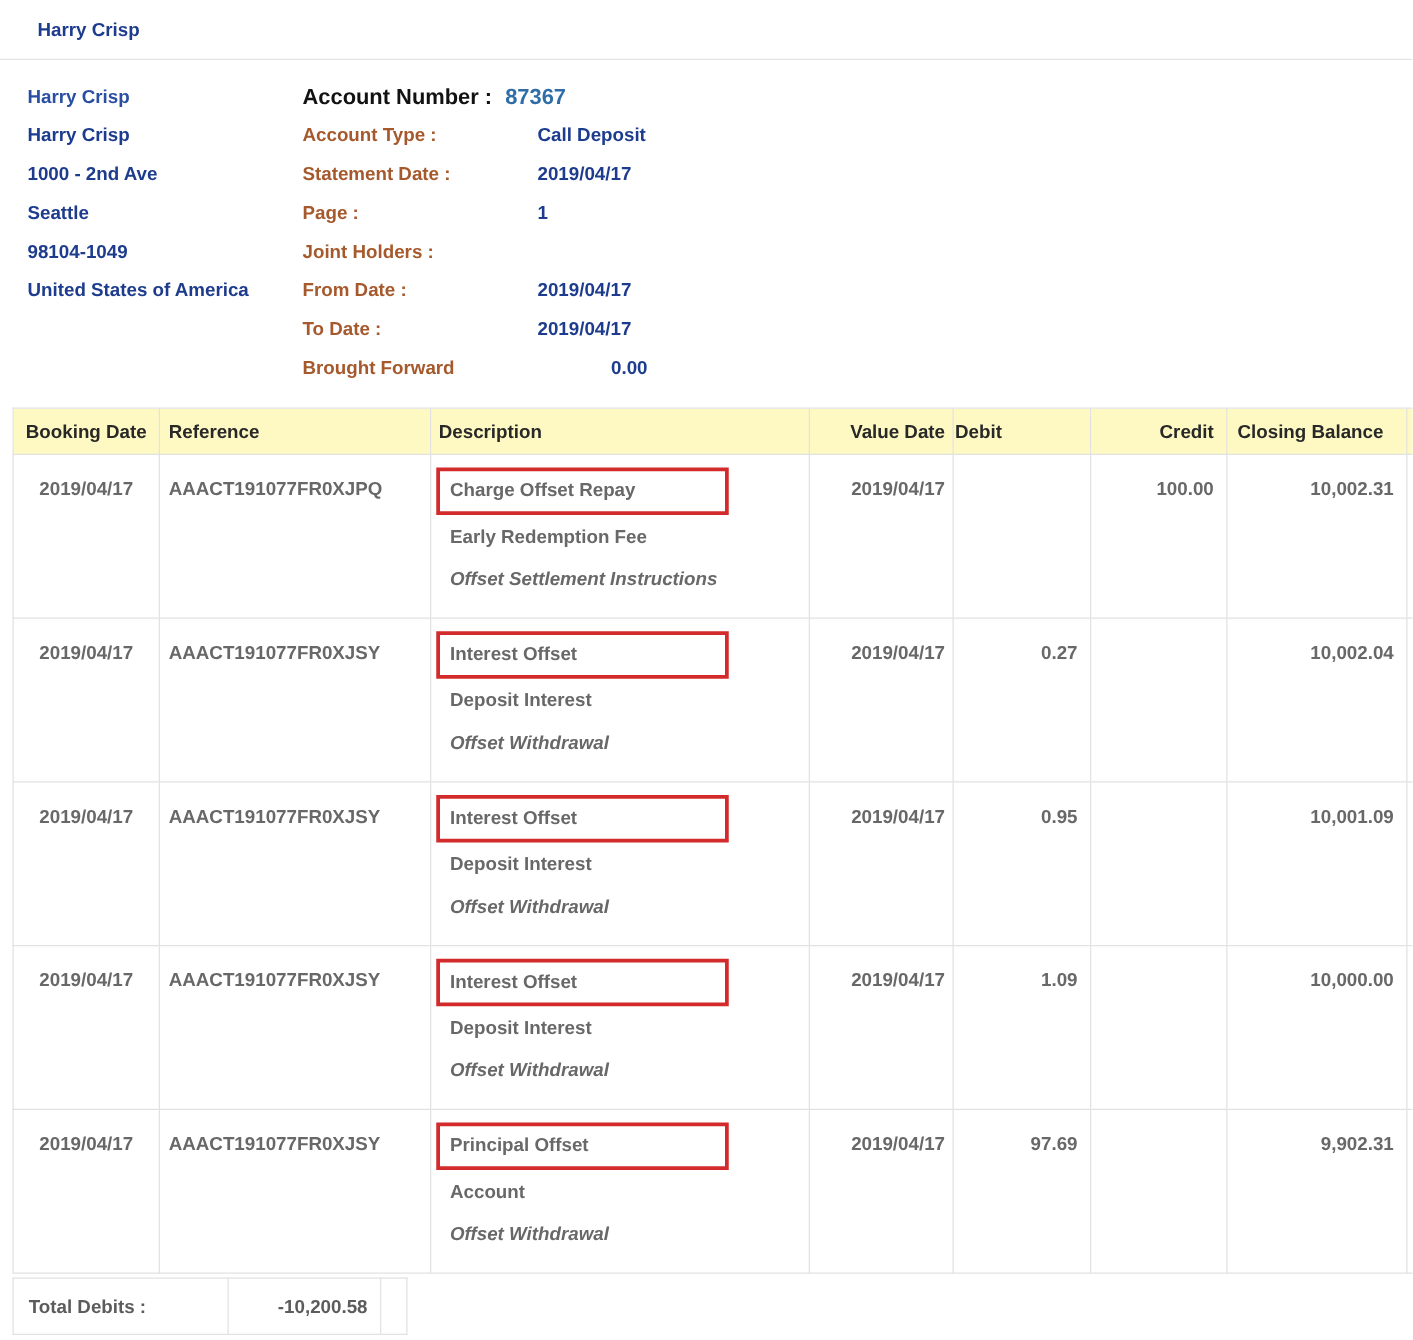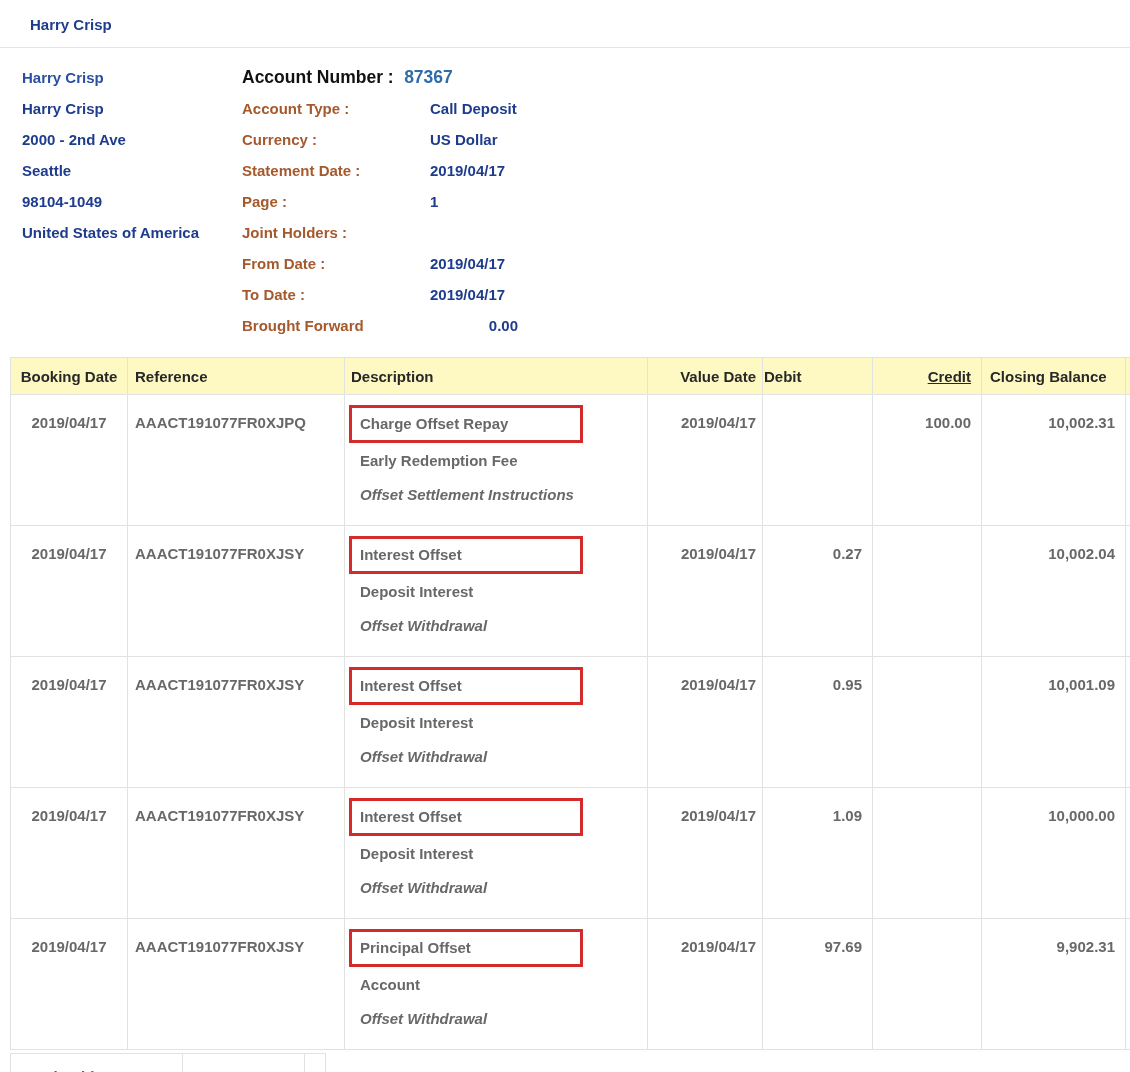--- a/index.html
+++ b/index.html
@@ -32,21 +32,21 @@
   }
   table.tx th,table.tx td{border:1px solid #e2e2e2;font-weight:bold;}
   table.tx th{
     height:34px;font-size:15px;color:#282828;background:#fef9c3;
   }
   .h-book{width:114px;text-align:center;}
   .h-ref{width:208px;text-align:left;padding-left:7px;}
   .h-desc{width:295px;text-align:left;padding-left:6px;}
   .h-val{width:107px;text-align:right;padding-right:6px;}
   .h-deb{width:98px;text-align:left;padding-right:10px;}
-  .h-cred{width:97px;text-align:right;padding-right:10px;text-decoration:underline;}
+  .h-cred{width:97px;text-align:right;padding-right:10px;}
   .h-close{width:134px;text-align:left;padding-left:8px;}
   .h-icon{width:57px;}
   table.tx td{
     height:110px;vertical-align:top;font-size:15px;color:#686868;
   }
   .c-book{text-align:center;padding-top:19px;}
   .c-ref{text-align:left;padding:19px 0 0 7px;color:#5f5f5f;}
   .c-desc{padding:10px 0 0 4px;}
   .c-val{text-align:right;padding:19px 6px 0 0;}
   .c-num{text-align:right;padding:19px 10px 0 0;}
@@ -76,36 +76,33 @@
 <body>
 
 <div class="page-header">
   <div class="page-title">Harry Crisp</div>
 </div>
 
 <div class="info">
   <div class="addr">
     <div class="name1">Harry Crisp</div>
     <div>Harry Crisp</div>
-    <div>2000 - 2nd Ave</div>
+    <div>1000 - 2nd Ave</div>
     <div>Seattle</div>
     <div>98104-1049</div>
     <div>United States of America</div>
   </div>
 
   <div class="acct">
     <div class="acct-num-row">
       <span class="acct-num-label">Account Number :</span>
       <span class="acct-num-value">87367</span>
     </div>
     <div class="field-row">
       <span class="f-label">Account Type :</span><span class="f-value">Call Deposit</span>
-    </div>
-    <div class="field-row">
-      <span class="f-label">Currency :</span><span class="f-value">US Dollar</span>
     </div>
     <div class="field-row">
       <span class="f-label">Statement Date :</span><span class="f-value">2019/04/17</span>
     </div>
     <div class="field-row">
       <span class="f-label">Page :</span><span class="f-value">1</span>
     </div>
     <div class="field-row">
       <span class="f-label">Joint Holders :</span><span class="f-value"></span>
     </div>

